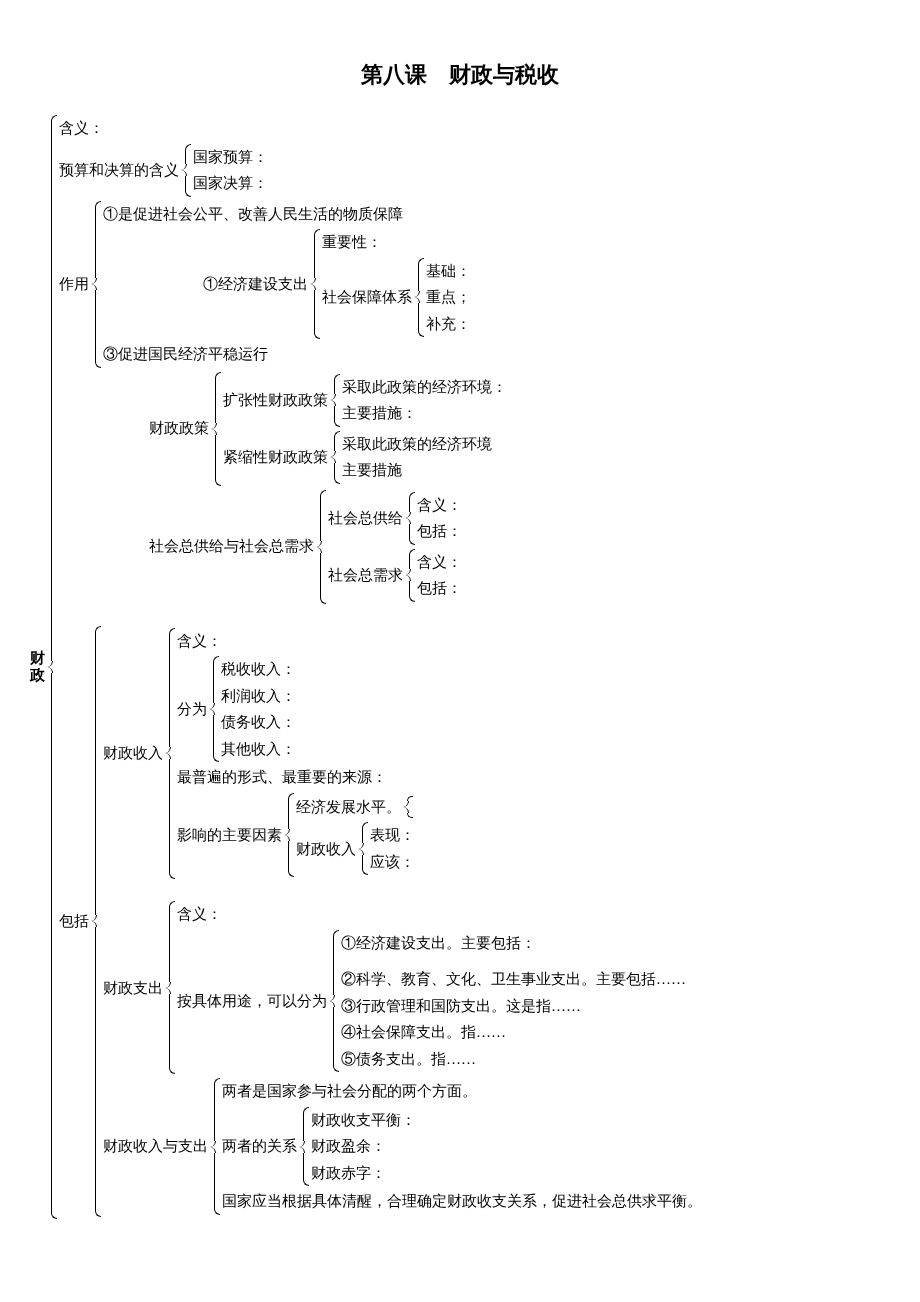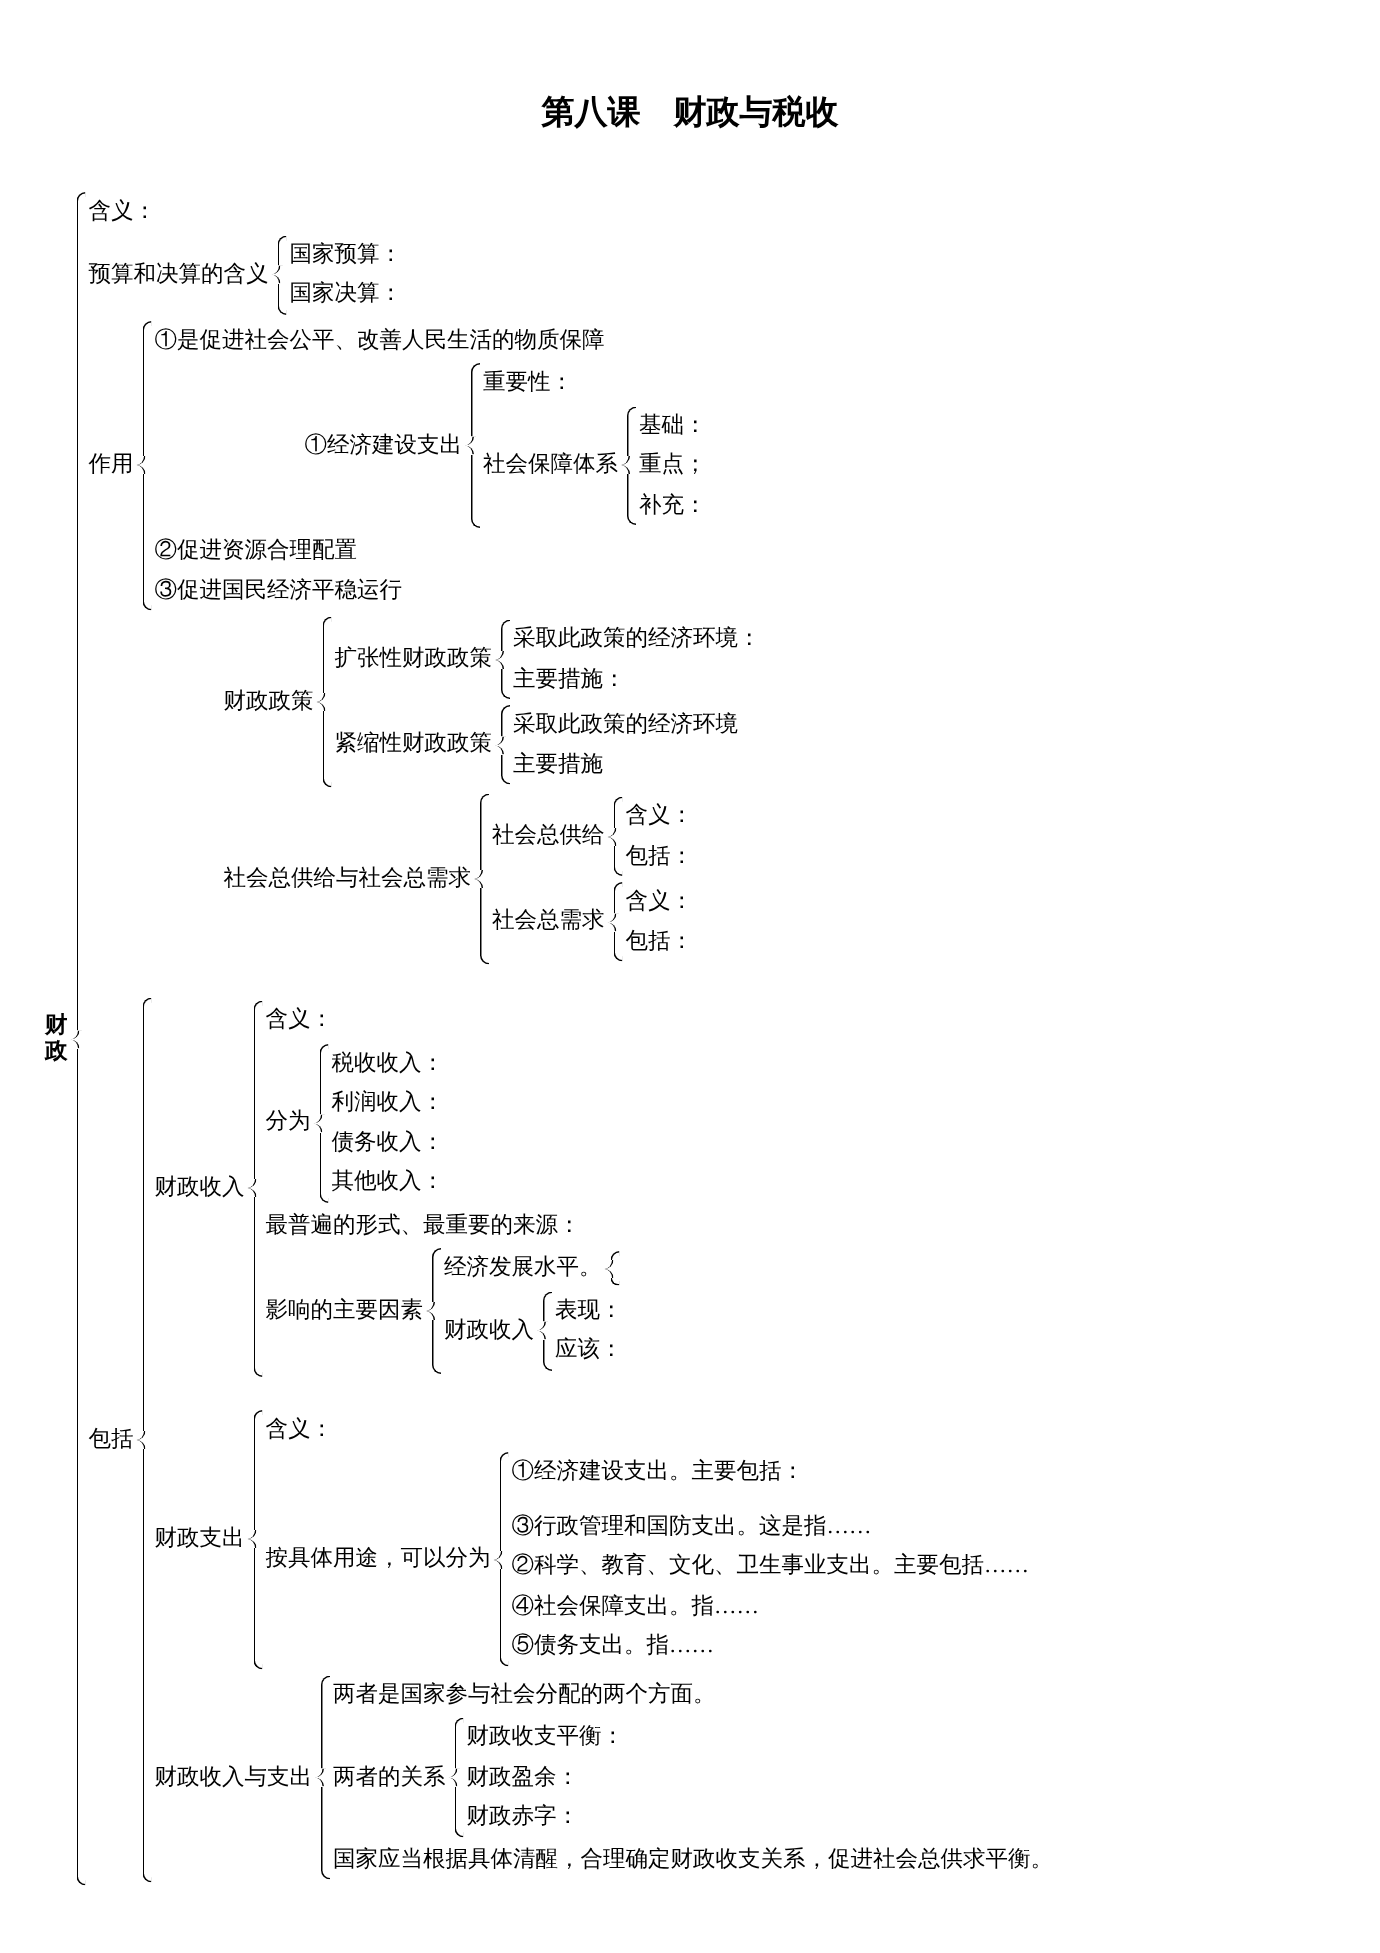--- a/index.html
+++ b/index.html
@@ -9,21 +9,21 @@
     background: #fff;
     margin: 0;
     padding: 60px 30px 30px 30px;
     width: 920px;
     box-sizing: border-box;
   }
   .title {
     text-align: center;
     font-size: 22px;
     font-weight: bold;
-    margin-bottom: 38px;
+    margin-bottom: 25px;
     font-family: "SimHei", "黑体", sans-serif;
   }
   .br {
     display: inline-flex;
     align-items: center;
     vertical-align: middle;
   }
   .br > .lbl {
     display: inline-block;
     white-space: nowrap;
@@ -152,21 +152,20 @@
                     <span class="items">
                       <span class="row">基础：</span>
                       <span class="row">重点；</span>
                       <span class="row">补充：</span>
                     </span>
                   </span>
                 </span>
               </span>
             </span>
           </span>
-          <span class="row">②促进资源合理配置</span>
           <span class="row">③促进国民经济平稳运行</span>
         </span>
       </span>
     </div>
 
     <div class="row" style="padding-left:90px;">
       <span class="br">
         <span class="lbl">财政政策</span>
         <span class="curly">
             <span class="top"></span>
@@ -356,22 +355,22 @@
                     <span class="lbl">按具体用途，可以分为</span>
                     <span class="curly">
                         <span class="top"></span>
                         <span class="midU"></span>
                         <span class="midL"></span>
                         <span class="bot"></span>
                       </span>
                     <span class="items">
                       <span class="row">①经济建设支出。主要包括：</span>
                       <div style="height:10px"></div>
+                      <span class="row">②科学、教育、文化、卫生事业支出。主要包括……</span>
                       <span class="row">③行政管理和国防支出。这是指……</span>
-                      <span class="row">②科学、教育、文化、卫生事业支出。主要包括……</span>
                       <span class="row">④社会保障支出。指……</span>
                       <span class="row">⑤债务支出。指……</span>
                     </span>
                   </span>
                 </span>
               </span>
             </span>
           </span>
 
           <span class="row">

